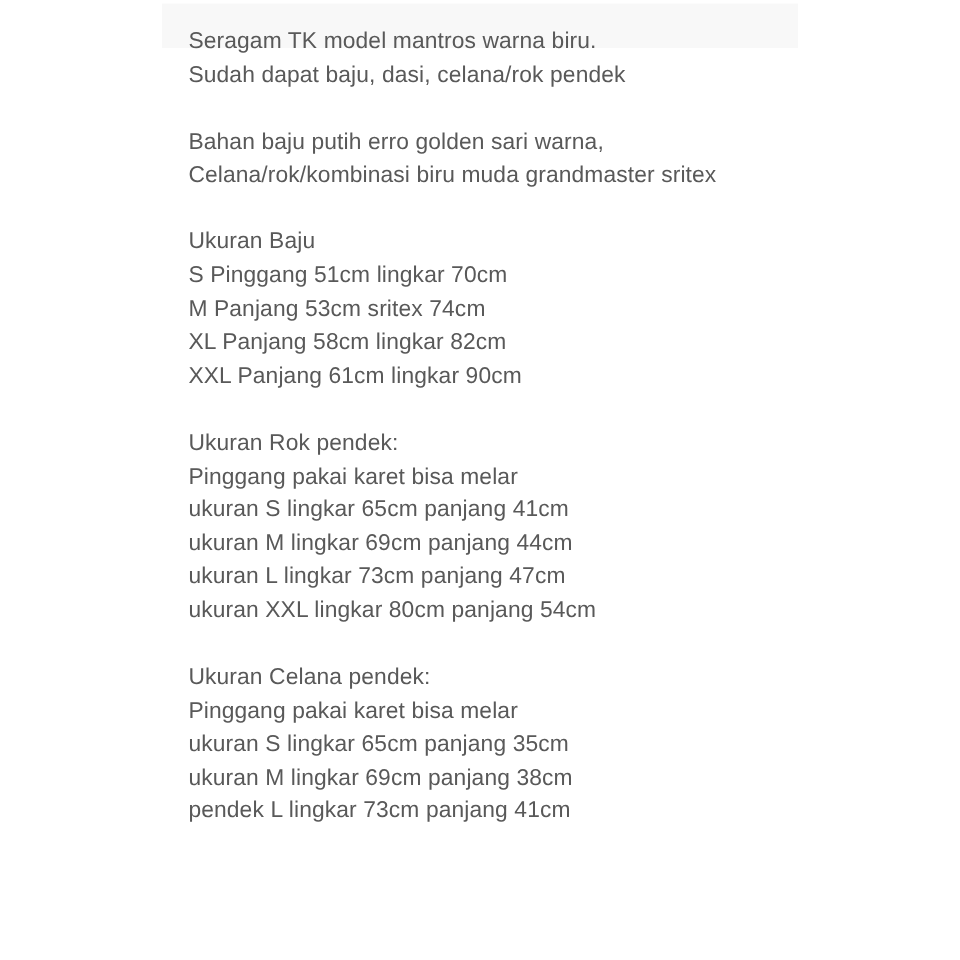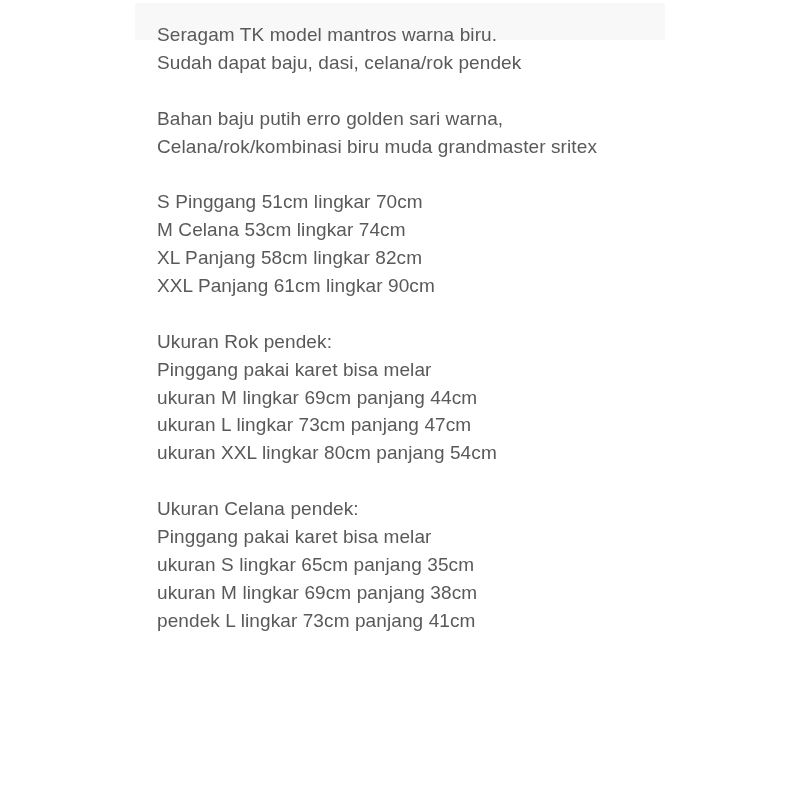--- a/index.html
+++ b/index.html
@@ -24,30 +24,32 @@
   </div>
   <div class="blank"></div>
 
   <div>
     <div class="line">Bahan baju putih erro golden sari warna,</div>
     <div class="line">Celana/rok/kombinasi biru muda grandmaster sritex</div>
   </div>
   <div class="blank"></div>
 
   <div>
+    <div class="line">Ukuran Baju</div>
     <div class="line">S Pinggang 51cm lingkar 70cm</div>
-    <div class="line">M Celana 53cm lingkar 74cm</div>
+    <div class="line">M Panjang 53cm sritex 74cm</div>
     <div class="line">XL Panjang 58cm lingkar 82cm</div>
     <div class="line">XXL Panjang 61cm lingkar 90cm</div>
   </div>
   <div class="blank"></div>
 
   <div>
     <div class="line">Ukuran Rok pendek:</div>
     <div class="line">Pinggang pakai karet bisa melar</div>
+    <div class="line">ukuran S lingkar 65cm panjang 41cm</div>
     <div class="line">ukuran M lingkar 69cm panjang 44cm</div>
     <div class="line">ukuran L lingkar 73cm panjang 47cm</div>
     <div class="line">ukuran XXL lingkar 80cm panjang 54cm</div>
   </div>
   <div class="blank"></div>
 
   <div>
     <div class="line">Ukuran Celana pendek:</div>
     <div class="line">Pinggang pakai karet bisa melar</div>
     <div class="line">ukuran S lingkar 65cm panjang 35cm</div>

